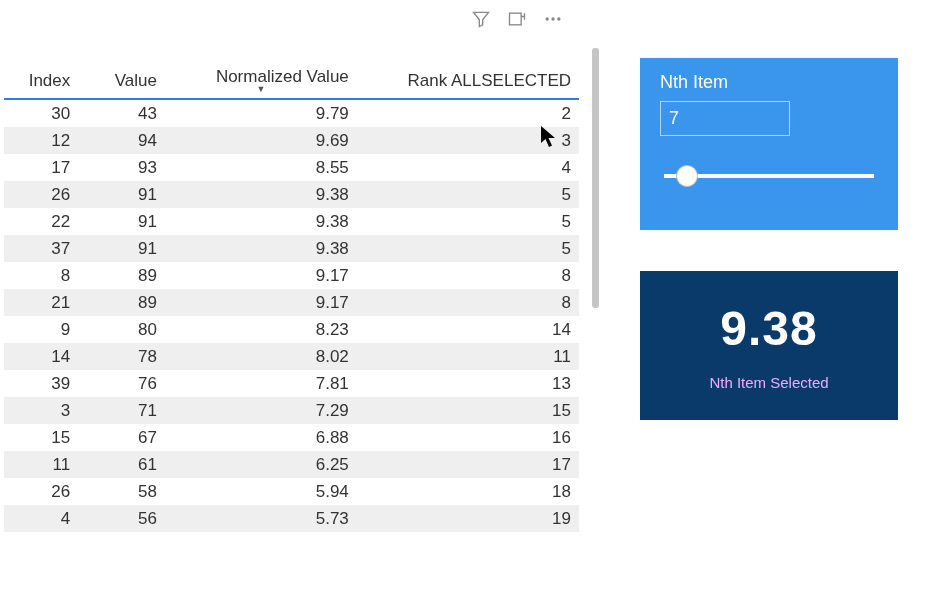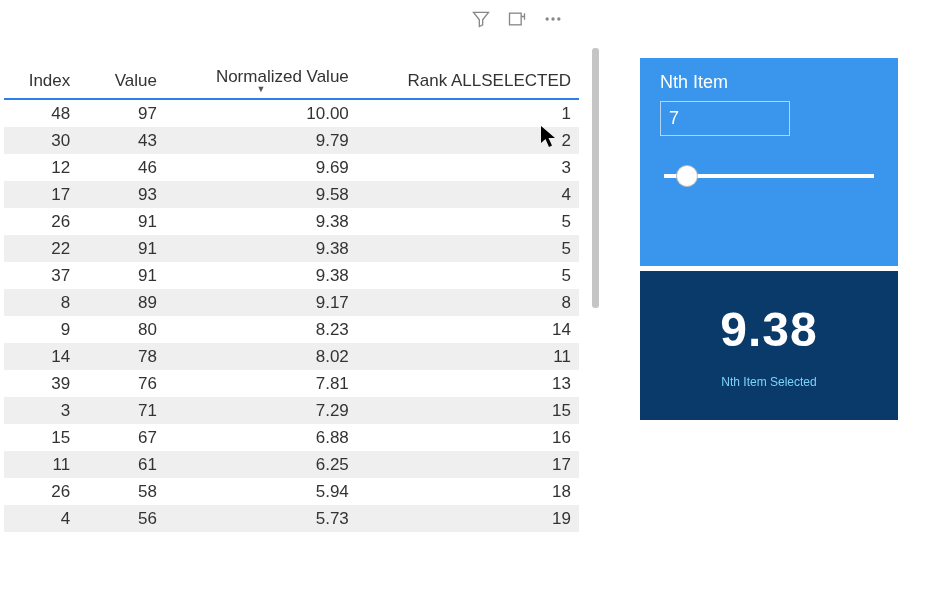--- a/index.html
+++ b/index.html
@@ -91,21 +91,21 @@
       left: 540px;
       font-size: 22px;
       color: #000;
       pointer-events: none;
     }
     .slicer-card {
       position: absolute;
       top: 58px;
       left: 640px;
       width: 258px;
-      height: 208px;
+      height: 172px;
       background: #3a96ed;
       padding: 14px 14px 12px 14px;
     }
     .slicer-title {
       color: #fff;
       font-size: 18px;
       margin-bottom: 8px;
       margin-left: 6px;
     }
     .slicer-input {
@@ -155,22 +155,22 @@
       align-items: center;
       justify-content: center;
     }
     .kpi-value {
       color: #fff;
       font-size: 48px;
       font-weight: 600;
       letter-spacing: 1px;
     }
     .kpi-label {
-      color: #7dd3fc;
-      font-size: 12px;
+      color: #f0abfc;
+      font-size: 15px;
       margin-top: 18px;
     }
     .col-index { width: 60px; }
     .col-value { width: 70px; }
     .col-norm  { width: 155px; }
     .col-rank  { width: 170px; }
   </style>
 </head>
 <body>
 
@@ -209,41 +209,35 @@
           <span>Normalized Value</span>
           <span class="sort-ind">▼</span>
         </th>
         <th class="num col-rank">
           <span>Rank ALLSELECTED</span>
         </th>
       </tr>
     </thead>
     <tbody id="tbody">
         <tr>
-          <td>48</td>
-          <td>97</td>
-          <td>10.00</td>
-          <td>1</td>
-        </tr>
-        <tr>
           <td>30</td>
           <td>43</td>
           <td>9.79</td>
           <td>2</td>
         </tr>
         <tr>
           <td>12</td>
-          <td>46</td>
+          <td>94</td>
           <td>9.69</td>
           <td>3</td>
         </tr>
         <tr>
           <td>17</td>
           <td>93</td>
-          <td>9.58</td>
+          <td>8.55</td>
           <td>4</td>
         </tr>
         <tr>
           <td>26</td>
           <td>91</td>
           <td>9.38</td>
           <td>5</td>
         </tr>
         <tr>
           <td>22</td>
@@ -252,20 +246,26 @@
           <td>5</td>
         </tr>
         <tr>
           <td>37</td>
           <td>91</td>
           <td>9.38</td>
           <td>5</td>
         </tr>
         <tr>
           <td>8</td>
+          <td>89</td>
+          <td>9.17</td>
+          <td>8</td>
+        </tr>
+        <tr>
+          <td>21</td>
           <td>89</td>
           <td>9.17</td>
           <td>8</td>
         </tr>
         <tr>
           <td>9</td>
           <td>80</td>
           <td>8.23</td>
           <td>14</td>
         </tr>

